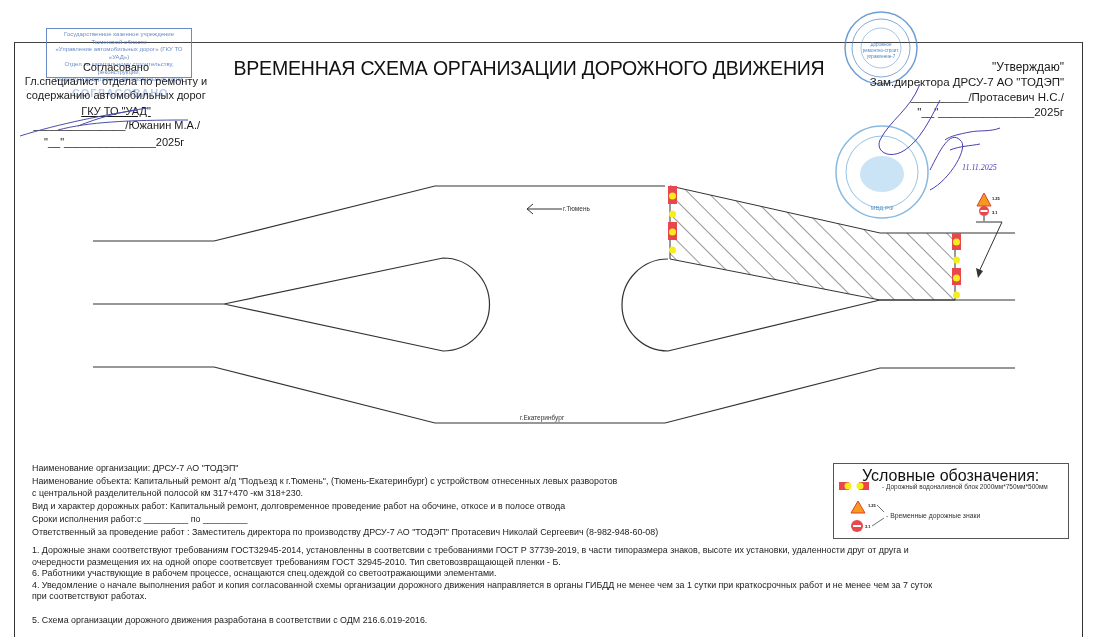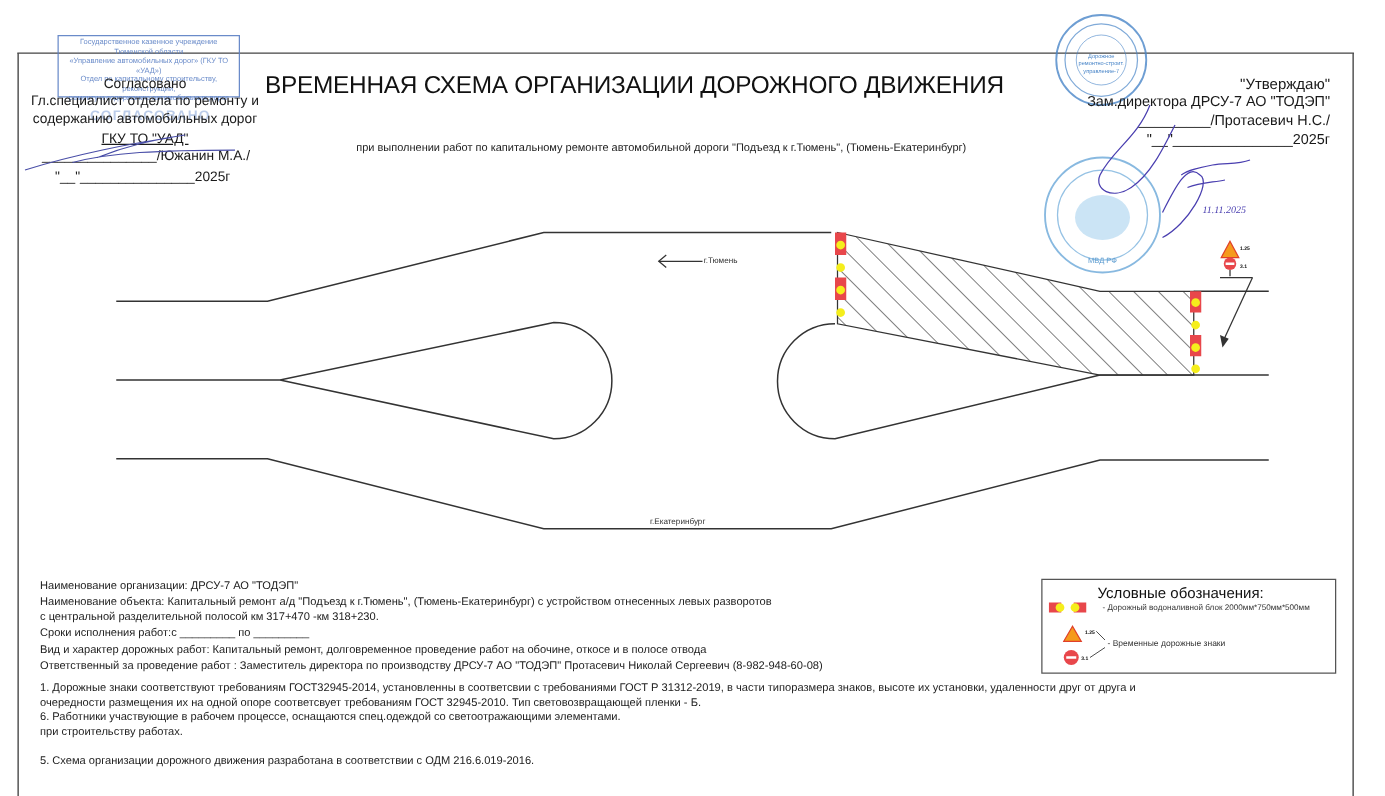--- a/index.html
+++ b/index.html
@@ -6,33 +6,33 @@
   body { width: 1108px; height: 637px; position: relative; overflow: hidden;
          font-family: "Liberation Sans", sans-serif; color: #1a1a1a; }
   .frame { position: absolute; left: 14px; top: 42px; width: 1067px; height: 600px;
            border-left: 1.5px solid #333; border-top: 1.5px solid #444; border-right: 1.5px solid #333; }
   .abs { position: absolute; }
   .stamp-box { position: absolute; left: 46px; top: 28px; width: 146px; height: 50px;
                border: 1.5px solid #5a7fc4; color: #5a7fc4; font-size: 6px; line-height: 7.5px;
                text-align: center; padding-top: 2px; box-sizing: border-box; opacity: 0.9; }
   .agree { position: absolute; left: 14px; top: 60px; width: 204px; font-size: 11px; line-height: 14px; text-align: center; }
   .agree .line { display: block; }
-  .title { position: absolute; left: 212px; top: 57px; width: 634px; text-align: left;
+  .title { position: absolute; left: 212px; top: 57px; width: 634px; text-align: center;
            font-size: 19.5px; line-height: 22px; letter-spacing: -0.2px; color: #111; }
   .subtitle { position: absolute; left: 212px; top: 112px; width: 634px; text-align: center;
               font-size: 8.8px; line-height: 12px; color: #222; }
   .approve { position: absolute; left: 840px; top: 60px; width: 240px; font-size: 11.5px; line-height: 15px; text-align: right; }
   .approve div { padding-right: 16px; }
   .info { position: absolute; left: 32px; top: 462px; width: 800px; font-size: 8.9px; line-height: 12.7px; color: #222; }
   .notes { position: absolute; left: 32px; top: 545px; width: 1040px; font-size: 8.9px; line-height: 11.6px; color: #222; }
   .notes p { margin: 0; }
   .notes .gap { margin-top: 12px; }
   .legend { position: absolute; left: 833px; top: 463px; width: 236px; height: 76px;
             border: 1.5px solid #555; box-sizing: border-box; font-size: 6.5px; color: #333; }
-  .legend .lt { position: absolute; left: 44px; top: 3px; font-size: 12px; color: #111; }
+  .legend .lt { position: absolute; left: 28px; top: 3px; font-size: 16px; color: #111; }
   .legend .l1 { position: absolute; left: 48px; top: 19px; white-space: nowrap; }
   .legend .l2 { position: absolute; left: 52px; top: 48px; white-space: nowrap; font-size: 6.8px; }
   .road-label { position: absolute; font-size: 6.5px; color: #333; }
 </style>
 </head>
 <body>
 
 <div class="frame"></div>
 
 <div class="stamp-box">
@@ -53,21 +53,20 @@
   <span class="line" style="margin-top:3px;padding-left:30px;text-align:left;">"__"_______________2025г</span>
 </div>
 <svg class="abs" style="left:18px;top:104px" width="180" height="36">
   <path d="M2 32 C40 20 90 10 120 6 M60 22 C80 14 100 8 130 4 M40 26 C70 18 110 16 170 16" stroke="#4a4fa8" stroke-width="1" fill="none"></path>
 </svg>
 
 <div class="title">
   <div>ВРЕМЕННАЯ СХЕМА ОРГАНИЗАЦИИ ДОРОЖНОГО ДВИЖЕНИЯ</div>
 </div>
 <div class="subtitle">
-  <div>при выполнении работ по капитальному ремонте автомобильной дороги "Подъезд к г.Тюмень", (Тюмень-Екатеринбург)</div>
 </div>
 
 <svg class="abs" style="left:836px;top:6px" width="90" height="80">
   <circle cx="45" cy="42" r="36" fill="none" stroke="#4a86c8" stroke-width="1.5" opacity=".8"></circle>
   <circle cx="45" cy="42" r="29" fill="none" stroke="#4a86c8" stroke-width="1" opacity=".7"></circle>
   <circle cx="45" cy="42" r="20" fill="none" stroke="#4a86c8" stroke-width=".8" opacity=".6"></circle>
   <text x="45" y="40" font-size="4.5" fill="#4a86c8" text-anchor="middle" font-family="Liberation Sans, sans-serif">Дорожное</text>
   <text x="45" y="46" font-size="4.5" fill="#4a86c8" text-anchor="middle" font-family="Liberation Sans, sans-serif">ремонтно-строит.</text>
   <text x="45" y="52" font-size="4.5" fill="#4a86c8" text-anchor="middle" font-family="Liberation Sans, sans-serif">управление-7</text>
 </svg>
@@ -146,30 +145,31 @@
     <path d="M533 204 L527 209 L533 214"></path>
   </g>
 </svg>
 <div class="road-label" style="left:563px;top:205px;">г.Тюмень</div>
 <div class="road-label" style="left:520px;top:414px;">г.Екатеринбург</div>
 
 <div class="info">
   <div>Наименование организации: ДРСУ-7 АО "ТОДЭП"</div>
   <div>Наименование объекта: Капитальный ремонт а/д "Подъезд к г.Тюмень", (Тюмень-Екатеринбург) с устройством отнесенных левых разворотов</div>
   <div>с центральной разделительной полосой км 317+470 -км 318+230.</div>
+  <div>Вид и характер дорожных работ: Капитальный ремонт, долговременное проведение работ на обочине, откосе и в полосе отвода</div>
   <div>Сроки исполнения работ:с _________ по _________</div>
-  <div>Вид и характер дорожных работ: Капитальный ремонт, долговременное проведение работ на обочине, откосе и в полосе отвода</div>
   <div>Ответственный за проведение работ : Заместитель директора по производству ДРСУ-7 АО "ТОДЭП"  Протасевич Николай Сергеевич (8-982-948-60-08)</div>
 </div>
 
 <div class="notes">
-  <p>1. Дорожные знаки соответствуют требованиям  ГОСТ32945-2014, установленны в соответсвии с требованиями ГОСТ Р 31312-2019, в части типоразмера знаков, высоте их установки, удаленности друг от друга и</p>
+  <p>1. Дорожные знаки соответствуют требованиям  ГОСТ32945-2014, установленны в соответсвии с требованиями ГОСТ Р 37739-2019, в части типоразмера знаков, высоте их установки, удаленности друг от друга и</p>
   <p>очередности размещения их на одной опоре соответсвует требованиям ГОСТ 32945-2010. Тип световозвращающей пленки - Б.</p>
   <p>6. Работники участвующие в рабочем процессе, оснащаются спец.одеждой со светоотражающими элементами.</p>
-  <p>при строительству работах.</p>
+  <p>4. Уведомление о начале выполнения работ и копия согласованной схемы организации дорожного движения направляется в органы ГИБДД не менее чем за 1 сутки при краткосрочных работ и не менее чем за 7 суток</p>
+  <p>при соответствуют работах.</p>
   <p class="gap">5.  Схема организации дорожного движения разработана в соответствии с ОДМ 216.6.019-2016.</p>
 </div>
 
 <div class="legend">
   <div class="lt">Условные обозначения:</div>
   <svg class="abs" style="left:5px;top:17px" width="40" height="10">
     <rect x="0" y="1" width="10" height="8" fill="#e8474b"></rect>
     <rect x="20" y="1" width="10" height="8" fill="#e8474b"></rect>
     <circle cx="9" cy="5" r="3.5" fill="#f5ee1c"></circle>
     <circle cx="21" cy="5" r="3.5" fill="#f5ee1c"></circle>

